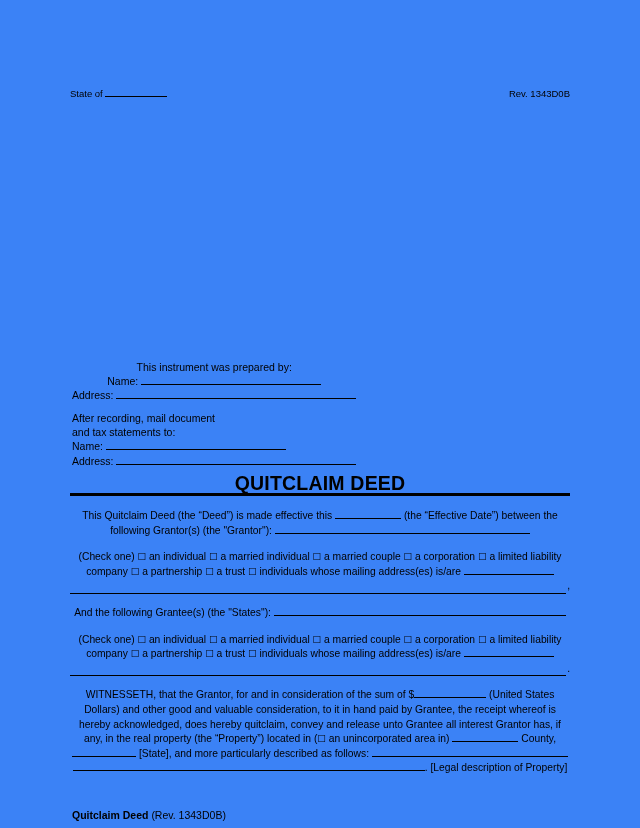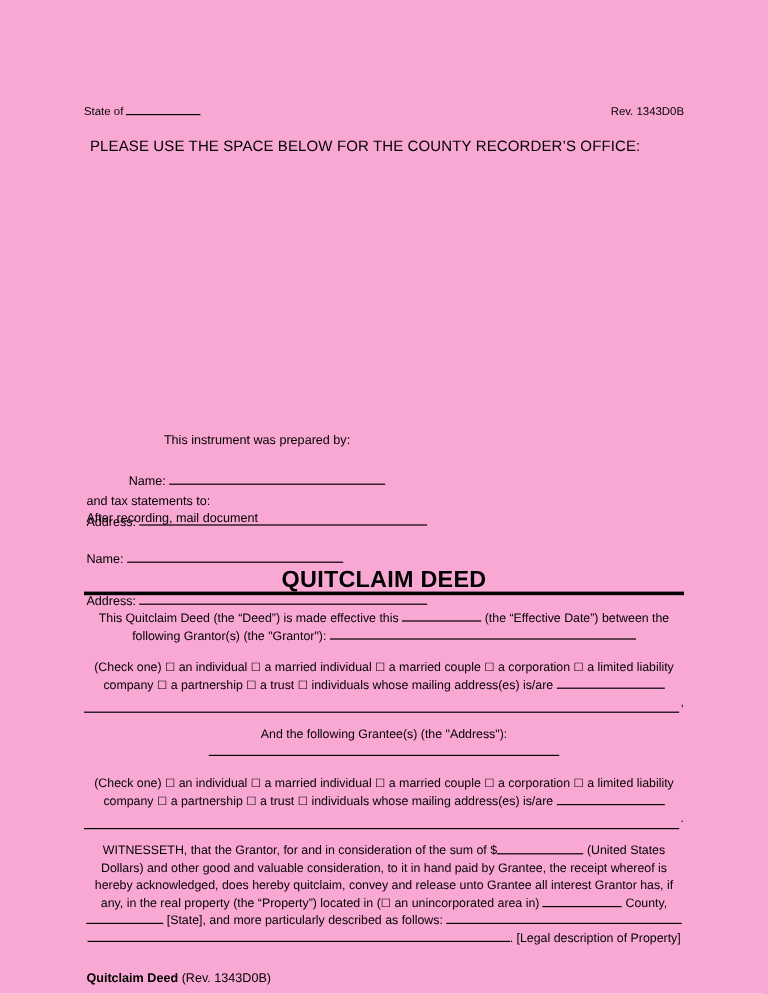--- a/index.html
+++ b/index.html
@@ -11,21 +11,21 @@
     width: 640px;
     height: 828px;
     font-family: "Liberation Sans", sans-serif;
     color: #000000;
     position: relative;
     overflow: hidden;
   }
   .page {
     position: absolute;
     inset: 0;
-    background: #f9a8d4;
+    background: #3b82f6;
   }
 
   
   .header-row {
     position: absolute;
     left: 70px;
     top: 88px;
     width: 500px;
     display: flex;
     justify-content: space-between;
@@ -75,21 +75,20 @@
   }
   .mail-block {
     position: absolute;
     left: 72px;
     top: 411px;
     font-size: 10.5px;
     line-height: 14.2px;
   }
   .fieldline {
     white-space: nowrap;
-    margin-top: 20px;
   }
   .blank-name { width: 180px; }
   .blank-address { width: 240px; }
 
   
   .doc-title {
     position: absolute;
     left: 0;
     top: 472px;
     width: 640px;
@@ -167,35 +166,34 @@
 <body>
 
 <div class="page">
 
   <div class="header-row">
     <span class="state-of"><span>State of</span>
       <span class="blank blank-state"></span></span>
     <span class="rev-code">Rev. 1343D0B</span>
   </div>
 
-  <div class="recorder-notice">PLEASE USE THE SPACE BELOW FOR THE COUNTY RECORDER’S OFFICE:</div>
 
   <div class="recorder-space"></div>
 
   <div class="prepared-block">
     <div>This instrument was prepared by:</div>
     <div class="fieldline"><span>Name:</span>
       <span class="blank blank-name"></span></div>
     <div class="fieldline"><span>Address:</span>
       <span class="blank blank-address"></span></div>
   </div>
 
   <div class="mail-block">
+    <div>After recording, mail document</div>
     <div>and tax statements to:</div>
-    <div>After recording, mail document</div>
     <div class="fieldline"><span>Name:</span>
       <span class="blank blank-name"></span></div>
     <div class="fieldline"><span>Address:</span>
       <span class="blank blank-address"></span></div>
   </div>
 
   <div class="doc-title">QUITCLAIM DEED</div>
   <div class="title-rule"></div>
 
   <div class="body-text">
@@ -213,21 +211,21 @@
       <span class="cb">☐</span> <span>a limited liability company</span>
       <span class="cb">☐</span> <span>a partnership</span>
       <span class="cb">☐</span> <span>a trust</span>
       <span class="cb">☐</span> <span>individuals whose mailing address(es) is/are</span>
       <span class="blank b-addr"></span>
       <span class="rule-wrap">
           <span class="fullrule"></span>
           <span class="tail">,</span>
         </span></p>
 
-    <p class="para"><span>And the following Grantee(s) (the "Address"):</span>
+    <p class="para"><span>And the following Grantee(s) (the "States"):</span>
       <span class="blank b-grantee"></span></p>
 
     <p class="para"><span>(Check one)</span>
       <span class="cb">☐</span> <span>an individual</span>
       <span class="cb">☐</span> <span>a married individual</span>
       <span class="cb">☐</span> <span>a married couple</span>
       <span class="cb">☐</span> <span>a corporation</span>
       <span class="cb">☐</span> <span>a limited liability company</span>
       <span class="cb">☐</span> <span>a partnership</span>
       <span class="cb">☐</span> <span>a trust</span>

